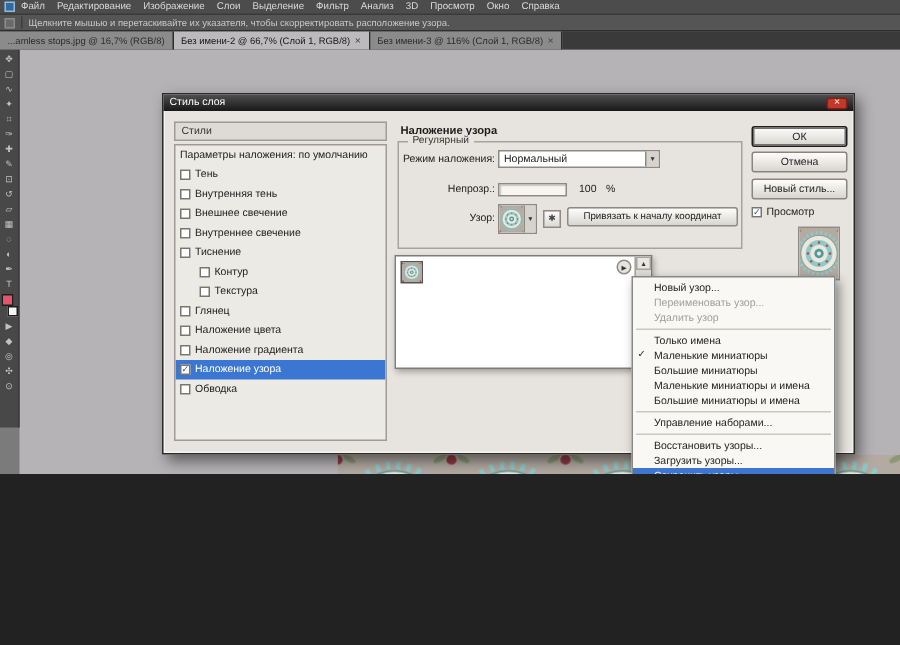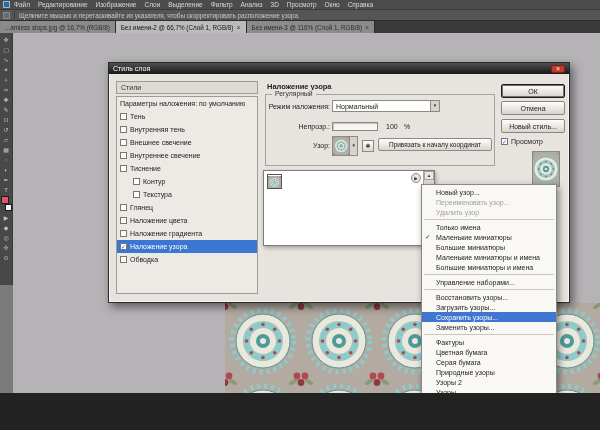--- a/index.html
+++ b/index.html
@@ -1,18 +1,18 @@
 <!DOCTYPE html>
 <html><head>
 <meta charset="utf-8">
 <style>
   * { margin:0; padding:0; box-sizing:border-box; }
   html,body { background:#222; }
   body { font-family:"Liberation Sans", sans-serif; }
-  .screen { position:relative; width:600px; height:393px; overflow:hidden; background:#7b7b7b; }
+  .screen { position:relative; width:600px; height:316px; overflow:hidden; background:#7b7b7b; }
 
   
   .menubar { position:absolute; left:0; top:0; width:600px; height:10px; background:#4c4c4c;
              border-bottom:1px solid #3a3a3a; display:flex; align-items:center; padding:0 3px; z-index:5; }
   .ps-logo { width:7px; height:7px; background:#2d6ca2; border:1px solid #9ab6d0; margin-right:4px; flex:0 0 auto; }
   .menu-items { display:flex; gap:8px; }
   .menu-item { font-size:6.5px; color:#d9d9d9; line-height:10px; white-space:nowrap; }
 
   .optionsbar { position:absolute; left:0; top:10px; width:600px; height:11px; background:#555555;
                 border-bottom:1px solid #2e2e2e; display:flex; align-items:center; z-index:5; }

